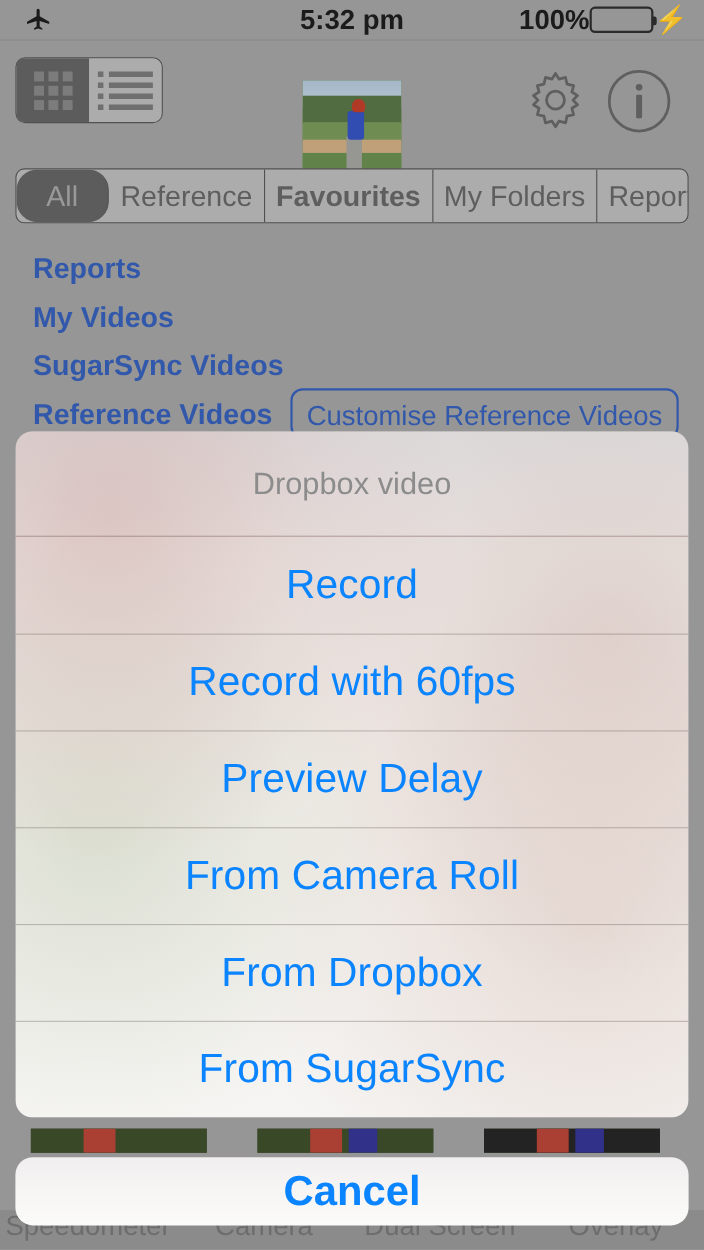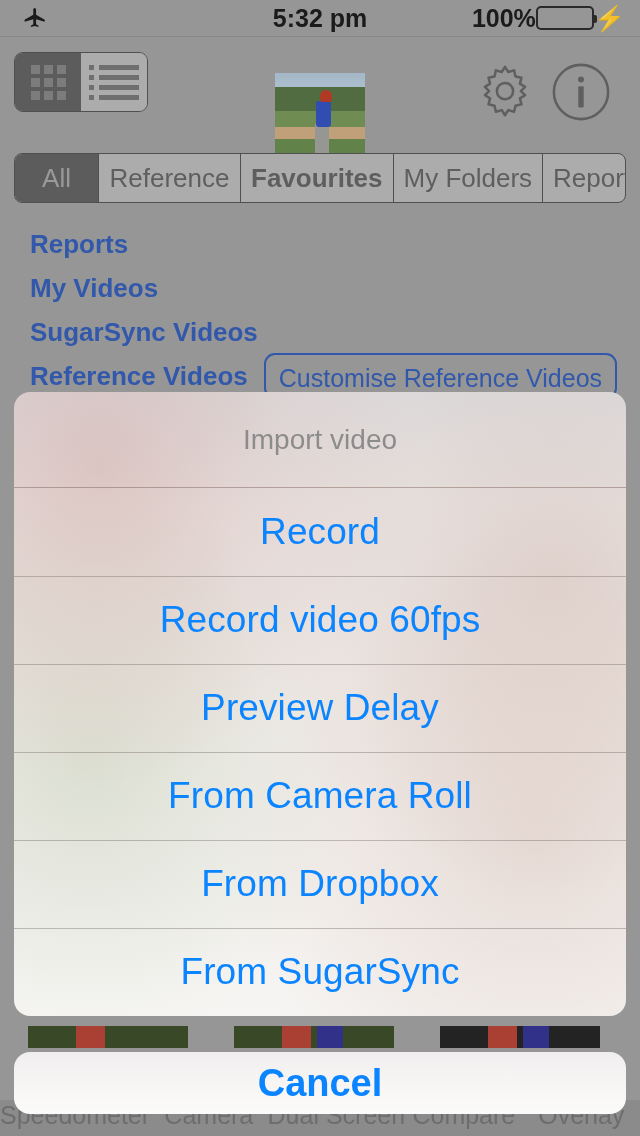--- a/index.html
+++ b/index.html
@@ -82,21 +82,21 @@
     position:absolute; top:153px; left:14px; width:612px; height:50px;
     border:1.5px solid #4c4c4c; border-radius:8px;
     display:flex; overflow:hidden; background:#b3b3b3;
   }
   .seg {
     flex:0 0 auto; display:flex; align-items:center; justify-content:center;
     font-size:26px; color:#5c5c5c; border-right:1.5px solid #4c4c4c;
     padding:0 10px; white-space:nowrap;
   }
   .seg:last-child { border-right:none; }
-  .seg.active { background:#5a5a5a; color:#9e9e9e; }
+  .seg.active { background:#5a5a5a; color:#9e9e9e;border-radius:19px; }
 
   
   #links { position:absolute; top:222px; left:30px; width:600px; }
   .lnk {
     font-size:26px; font-weight:bold; color:#2a55b0;
     height:44px; display:flex; align-items:center;
   }
   .lnk-row { display:flex; align-items:center; height:44px; gap:16px; }
   #customise-btn {
     border:2px solid #2a55b0; border-radius:11px;
@@ -299,34 +299,33 @@
         <span class="g"></span>
         <span class="r"></span>
         <span class="b"></span>
       </div>
   </div>
 
   <div id="tabbar">
     <div class="tab">Speedometer</div>
     <div class="tab">Camera</div>
     <div class="tab">Dual Screen</div>
-    <div class="tab">Compare</div>
     <div class="tab">Overlay</div>
   </div>
 
   <div id="dim"></div>
 
   <div id="sheet">
-    <div id="sheet-title">Import video</div>
+    <div id="sheet-title">Dropbox video</div>
 
     <div class="sheet-row">
       <span class="sheet-label">Record</span>
     </div>
     <div class="sheet-row">
-      <span class="sheet-label">Record video 60fps</span>
+      <span class="sheet-label">Record with 60fps</span>
     </div>
     <div class="sheet-row">
       <span class="sheet-label">Preview Delay</span>
     </div>
     <div class="sheet-row">
       <span class="sheet-label">From Camera Roll</span>
     </div>
     <div class="sheet-row">
       <span class="sheet-label">From Dropbox</span>
     </div>

